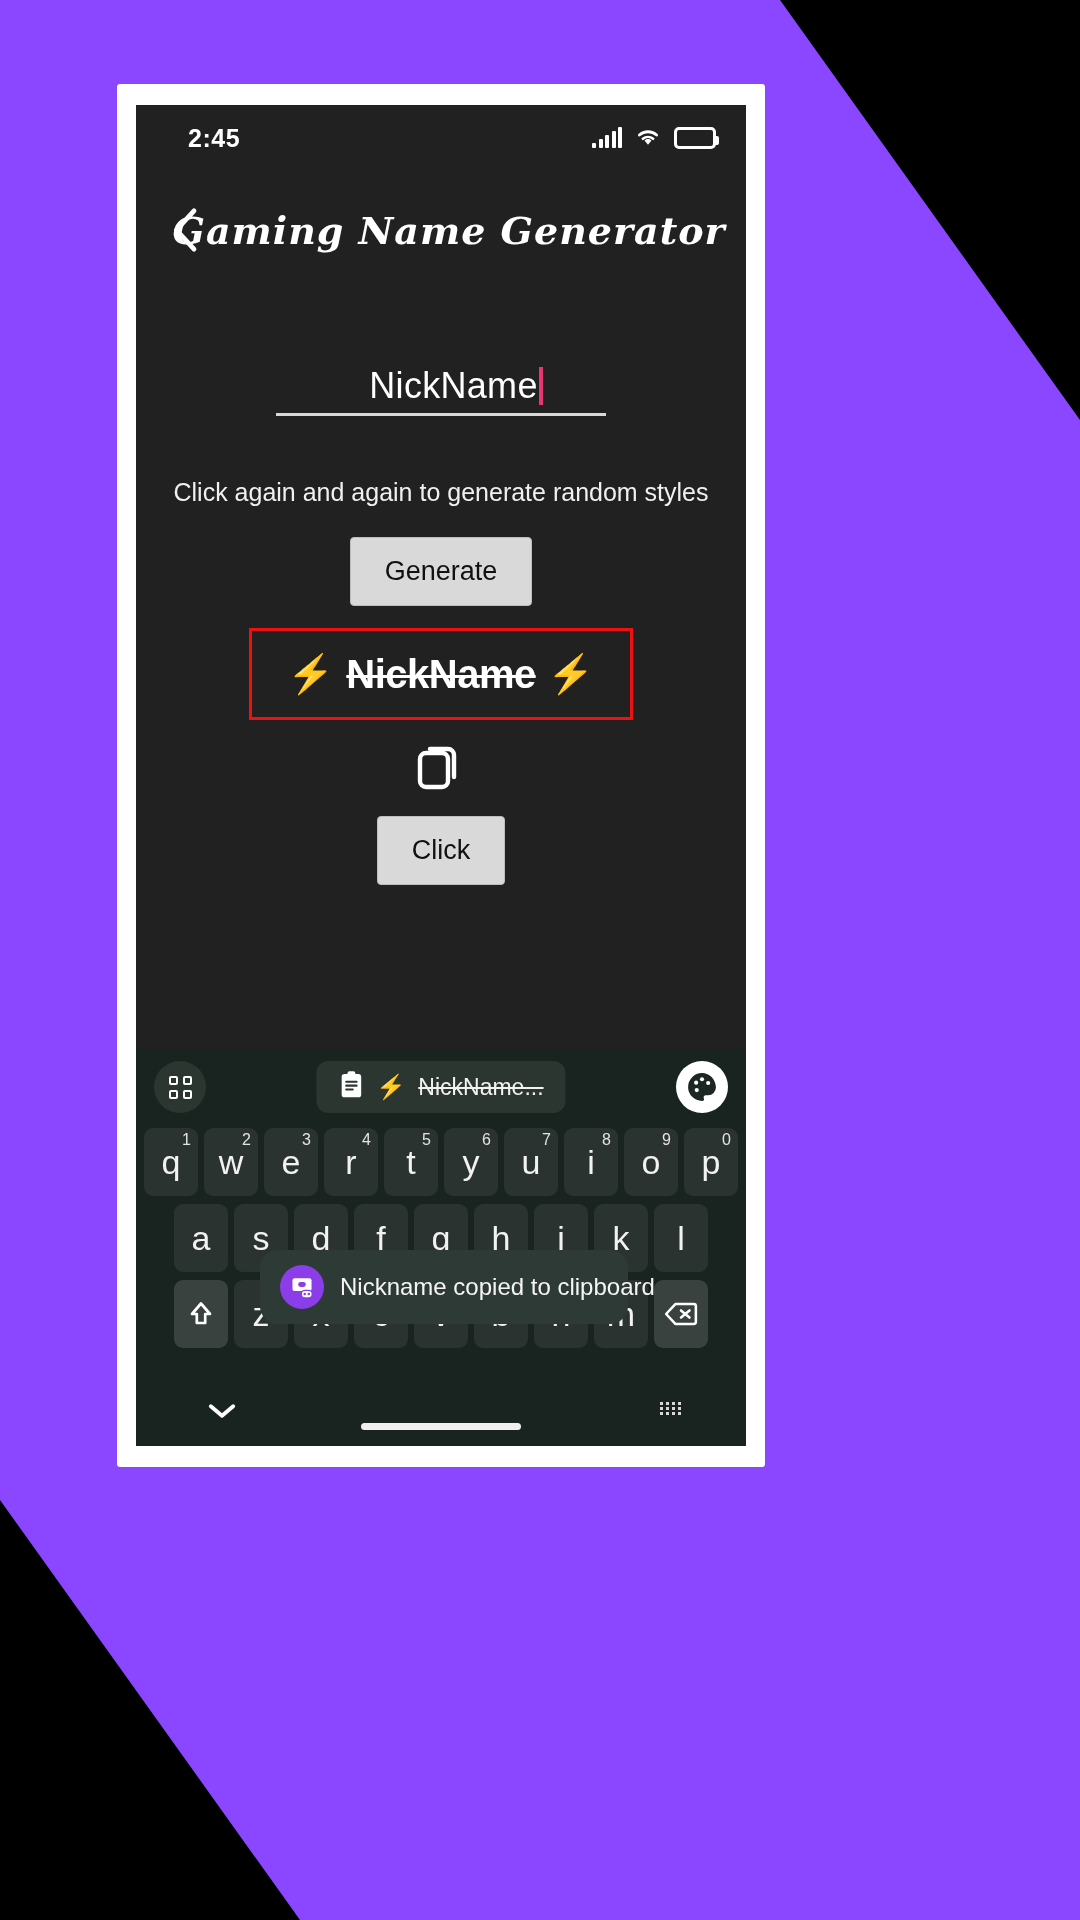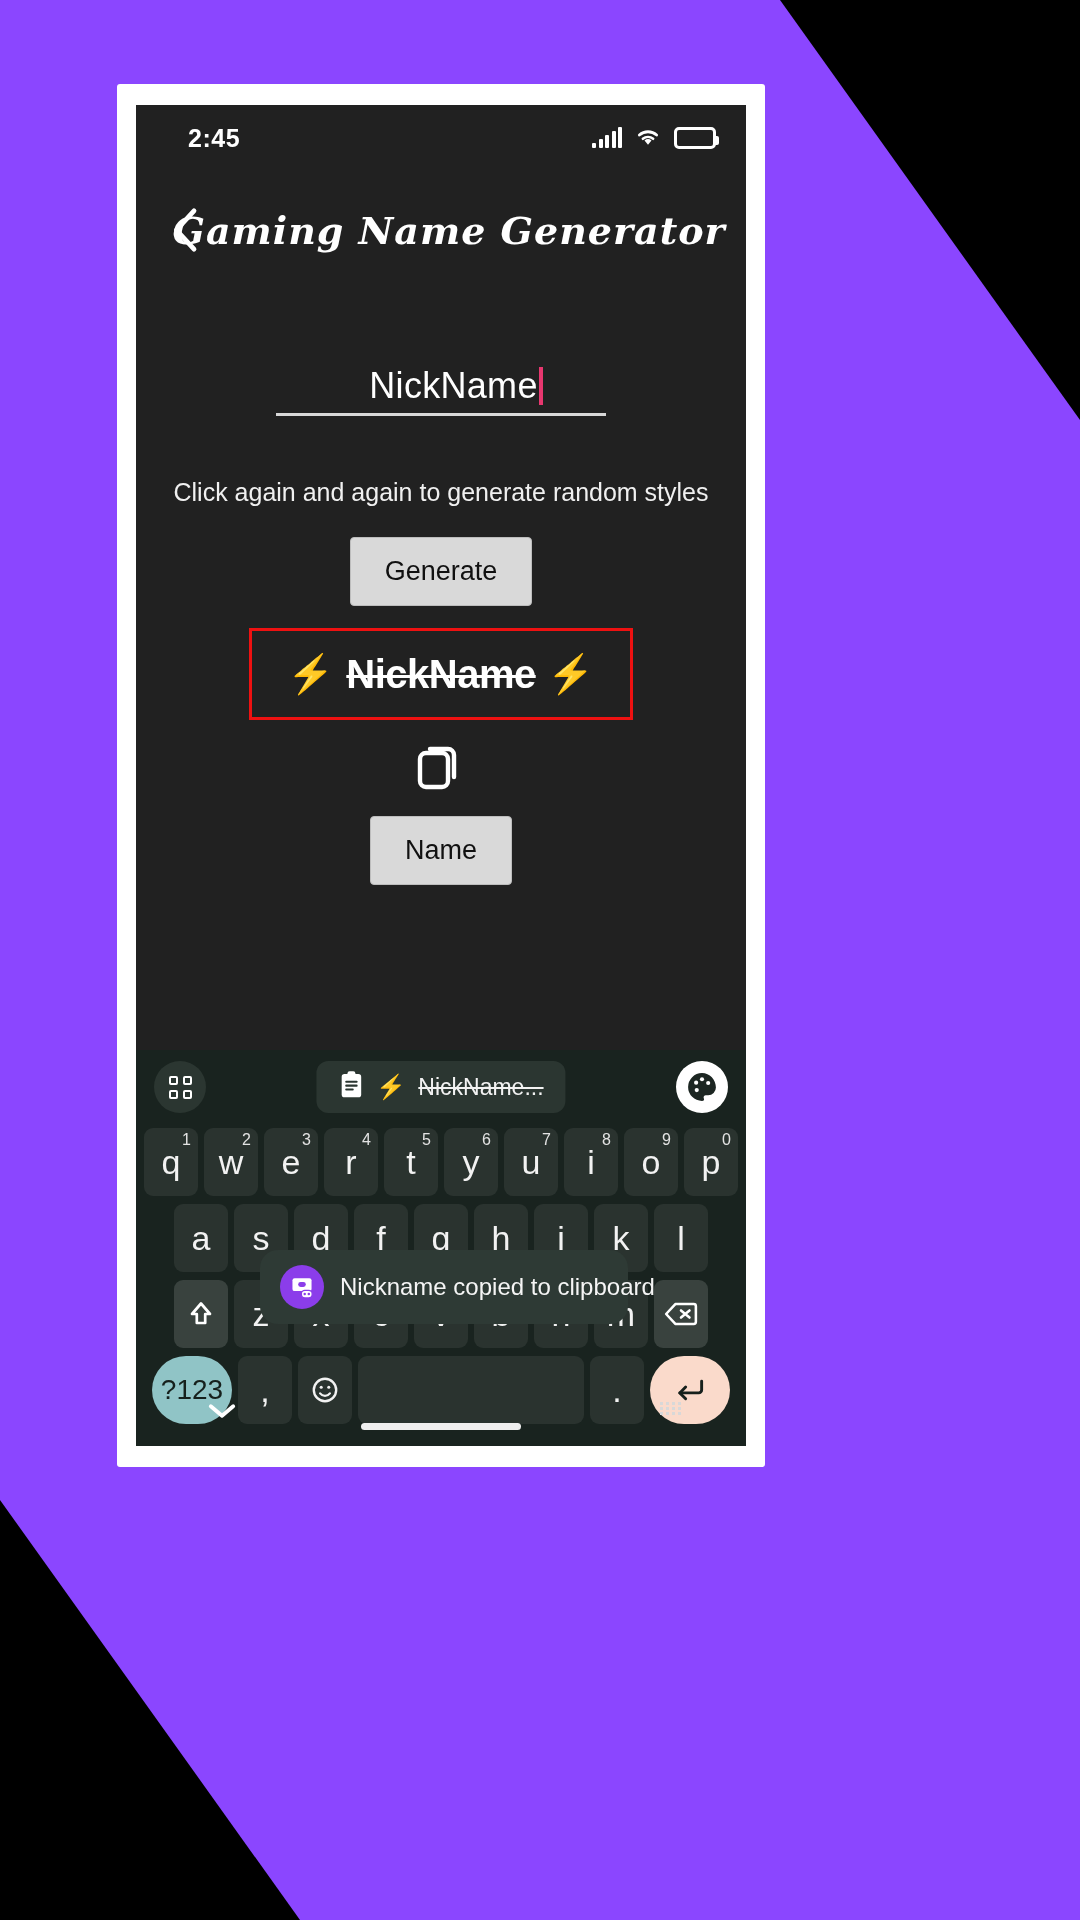--- a/index.html
+++ b/index.html
@@ -299,21 +299,21 @@
         <span class="bolt">⚡</span>
       </div>
 
       <div class="copy-icon-wrap">
         <svg width="56" height="56" viewBox="0 0 28 28">
           <rect x="3.5" y="7.5" width="14" height="17" rx="3" stroke="#fff" stroke-width="2.2" fill="none"></rect>
           <path d="M8.5 5.5h9a3 3 0 013 3v11" stroke="#fff" stroke-width="2.2" fill="none" stroke-linecap="round"></path>
         </svg>
       </div>
 
-      <button class="btn btn-copy">Name</button>
+      <button class="btn btn-copy">Click</button>
     </div>
 
     <div class="paste-chip">
       <span>
         <svg width="34" height="38" viewBox="0 0 20 23">
           <rect x="2" y="3" width="16" height="18" rx="2.2" stroke="#15232b" stroke-width="2" fill="none"></rect>
           <rect x="6.5" y="1" width="7" height="4" rx="1.6" stroke="#15232b" stroke-width="2" fill="#b6e4e8"></rect>
         </svg>
       </span>
       <span class="chip-chevron">›</span>
@@ -428,40 +428,20 @@
           <div class="key">n</div>
           <div class="key">m</div>
           <div class="key wide fn">
             <svg width="34" height="26" viewBox="0 0 24 18">
               <path d="M8 2h13a1.5 1.5 0 011.5 1.5v11A1.5 1.5 0 0121 16H8L1.5 9z" stroke="#fff" stroke-width="1.8" fill="none" stroke-linejoin="round"></path>
               <path d="M12 6.5l6 5M18 6.5l-6 5" stroke="#fff" stroke-width="1.8" stroke-linecap="round"></path>
             </svg>
           </div>
         </div>
 
-        <div class="kb-row">
-          <div class="key key-123">?123</div>
-          <div class="key">,</div>
-          <div class="key">
-            <svg width="28" height="28" viewBox="0 0 20 20">
-              <circle cx="10" cy="10" r="8" stroke="#f2f2f2" stroke-width="1.7" fill="none"></circle>
-              <circle cx="7.3" cy="8" r="1.1" fill="#f2f2f2"></circle>
-              <circle cx="12.7" cy="8" r="1.1" fill="#f2f2f2"></circle>
-              <path d="M6.5 12.4a4.4 4.4 0 007 0" stroke="#f2f2f2" stroke-width="1.6" fill="none" stroke-linecap="round"></path>
-            </svg>
-          </div>
-          <div class="key key-space"></div>
-          <div class="key">.</div>
-          <div class="key key-enter">
-            <svg width="32" height="28" viewBox="0 0 22 18">
-              <path d="M19 3v6a2 2 0 01-2 2H4" stroke="#16201c" stroke-width="2" fill="none" stroke-linecap="round" stroke-linejoin="round"></path>
-              <path d="M8 7L4 11l4 4" stroke="#16201c" stroke-width="2" fill="none" stroke-linecap="round" stroke-linejoin="round"></path>
-            </svg>
-          </div>
-        </div>
       </div>
 
       <div class="kb-bottombar">
         <span class="kb-down">
           <svg width="32" height="20" viewBox="0 0 20 12">
             <path d="M3 3l7 6 7-6" stroke="#fff" stroke-width="2.4" fill="none" stroke-linecap="round" stroke-linejoin="round"></path>
           </svg>
         </span>
         <span class="kb-dots">
           <span></span>

